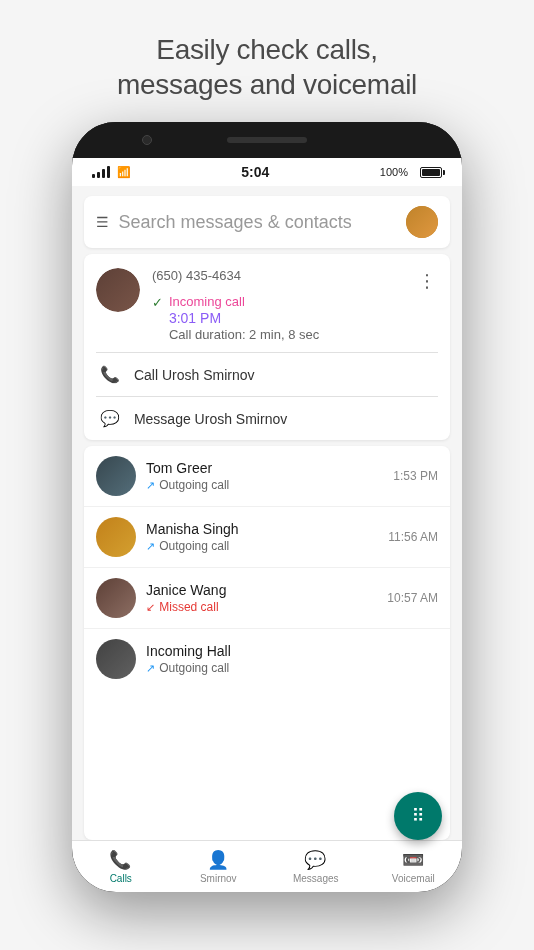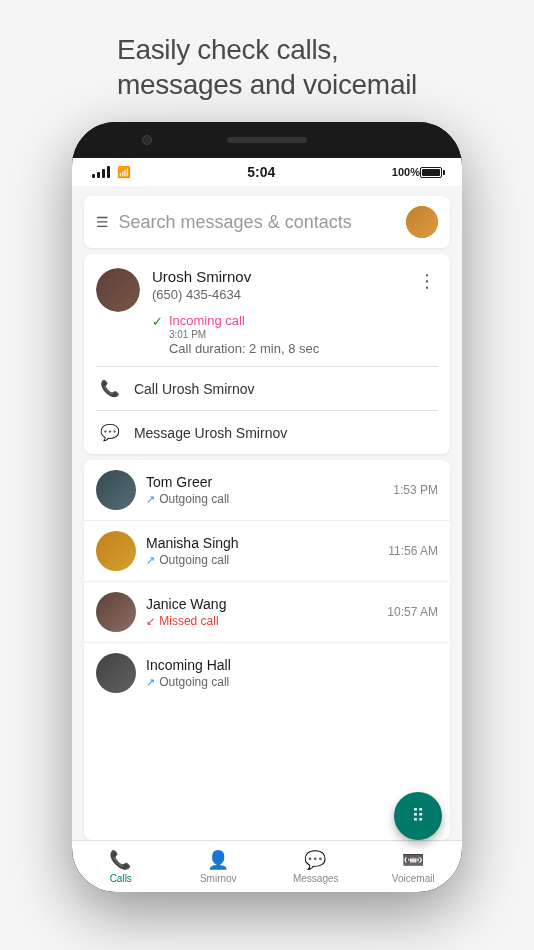--- a/index.html
+++ b/index.html
@@ -9,21 +9,21 @@
       background: #f5f5f5;
       font-family: -apple-system, 'Helvetica Neue', Arial, sans-serif;
       overflow: hidden;
       display: flex;
       flex-direction: column;
       align-items: center;
     }
 
     
     .page-header {
-      text-align: left;
+      text-align: center;
       padding: 32px 40px 20px;
       color: #4a4a4a;
       font-size: 28px;
       font-weight: 400;
       line-height: 1.25;
       letter-spacing: -0.3px;
     }
 
     
     .phone-frame {
@@ -95,23 +95,23 @@
       margin-left: 3px;
     }
     .status-time {
       font-size: 14px;
       font-weight: 600;
       color: #1a1a1a;
     }
     .status-right {
       display: flex;
       align-items: flex-end;
-      gap: 0;
+      gap: 12px;
       font-size: 11px;
-      font-weight: 700;
+      font-weight: 400;
       color: #1a1a1a;
     }
     .battery-icon {
       width: 22px;
       height: 11px;
       border: 1.5px solid #1a1a1a;
       border-radius: 2px;
       position: relative;
       display: flex;
       align-items: center;
@@ -230,22 +230,22 @@
     .call-arrow-incoming {
       color: #2e7d32;
       font-size: 13px;
       margin-top: 1px;
     }
     .call-info-text {
       font-size: 13px;
       color: #ec4899;
     }
     .call-info-time {
-      font-size: 10px;
-      color: #737373;
+      font-size: 14px;
+      color: #8b5cf6;
       margin-top: 1px;
     }
     .call-duration {
       font-size: 13px;
       color: #666;
       margin-top: 1px;
     }
     .more-icon {
       color: #555;
       font-size: 18px;
@@ -442,21 +442,20 @@
         <div class="avatar-search-img"></div>
       </div>
     </div>
 
     <div class="contact-card">
       <div class="contact-card-header">
         <div class="contact-avatar">
           <div class="avatar-circle av-urosh"></div>
         </div>
         <div class="contact-info">
-          <div class="contact-name">Urosh Smirnov</div>
           <div class="contact-number">(650) 435-4634</div>
           <div class="call-detail">
             <span class="call-arrow-incoming">✓</span>
             <div>
               <div class="call-info-text">Incoming call</div>
               <div class="call-info-time">3:01 PM</div>
               <div class="call-duration">Call duration: 2 min, 8 sec</div>
             </div>
           </div>
         </div>

